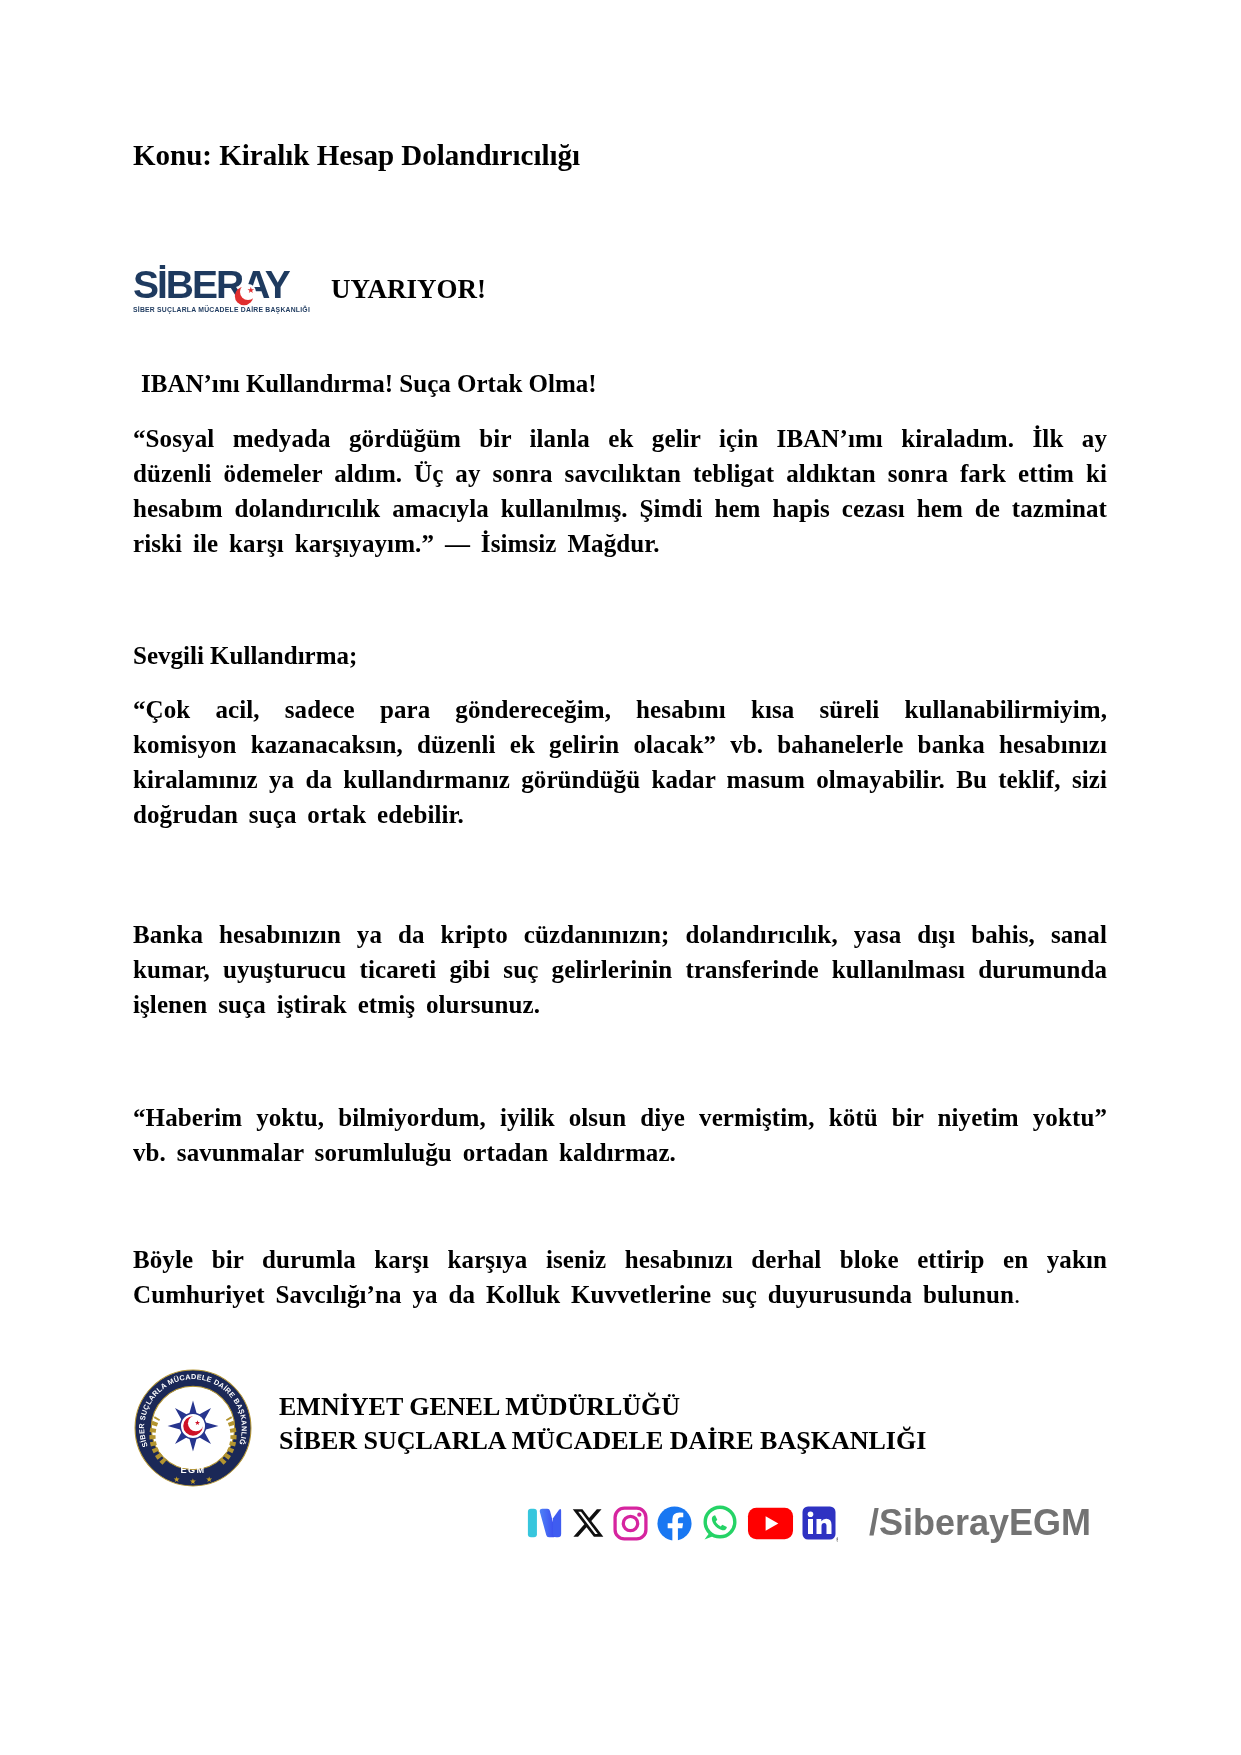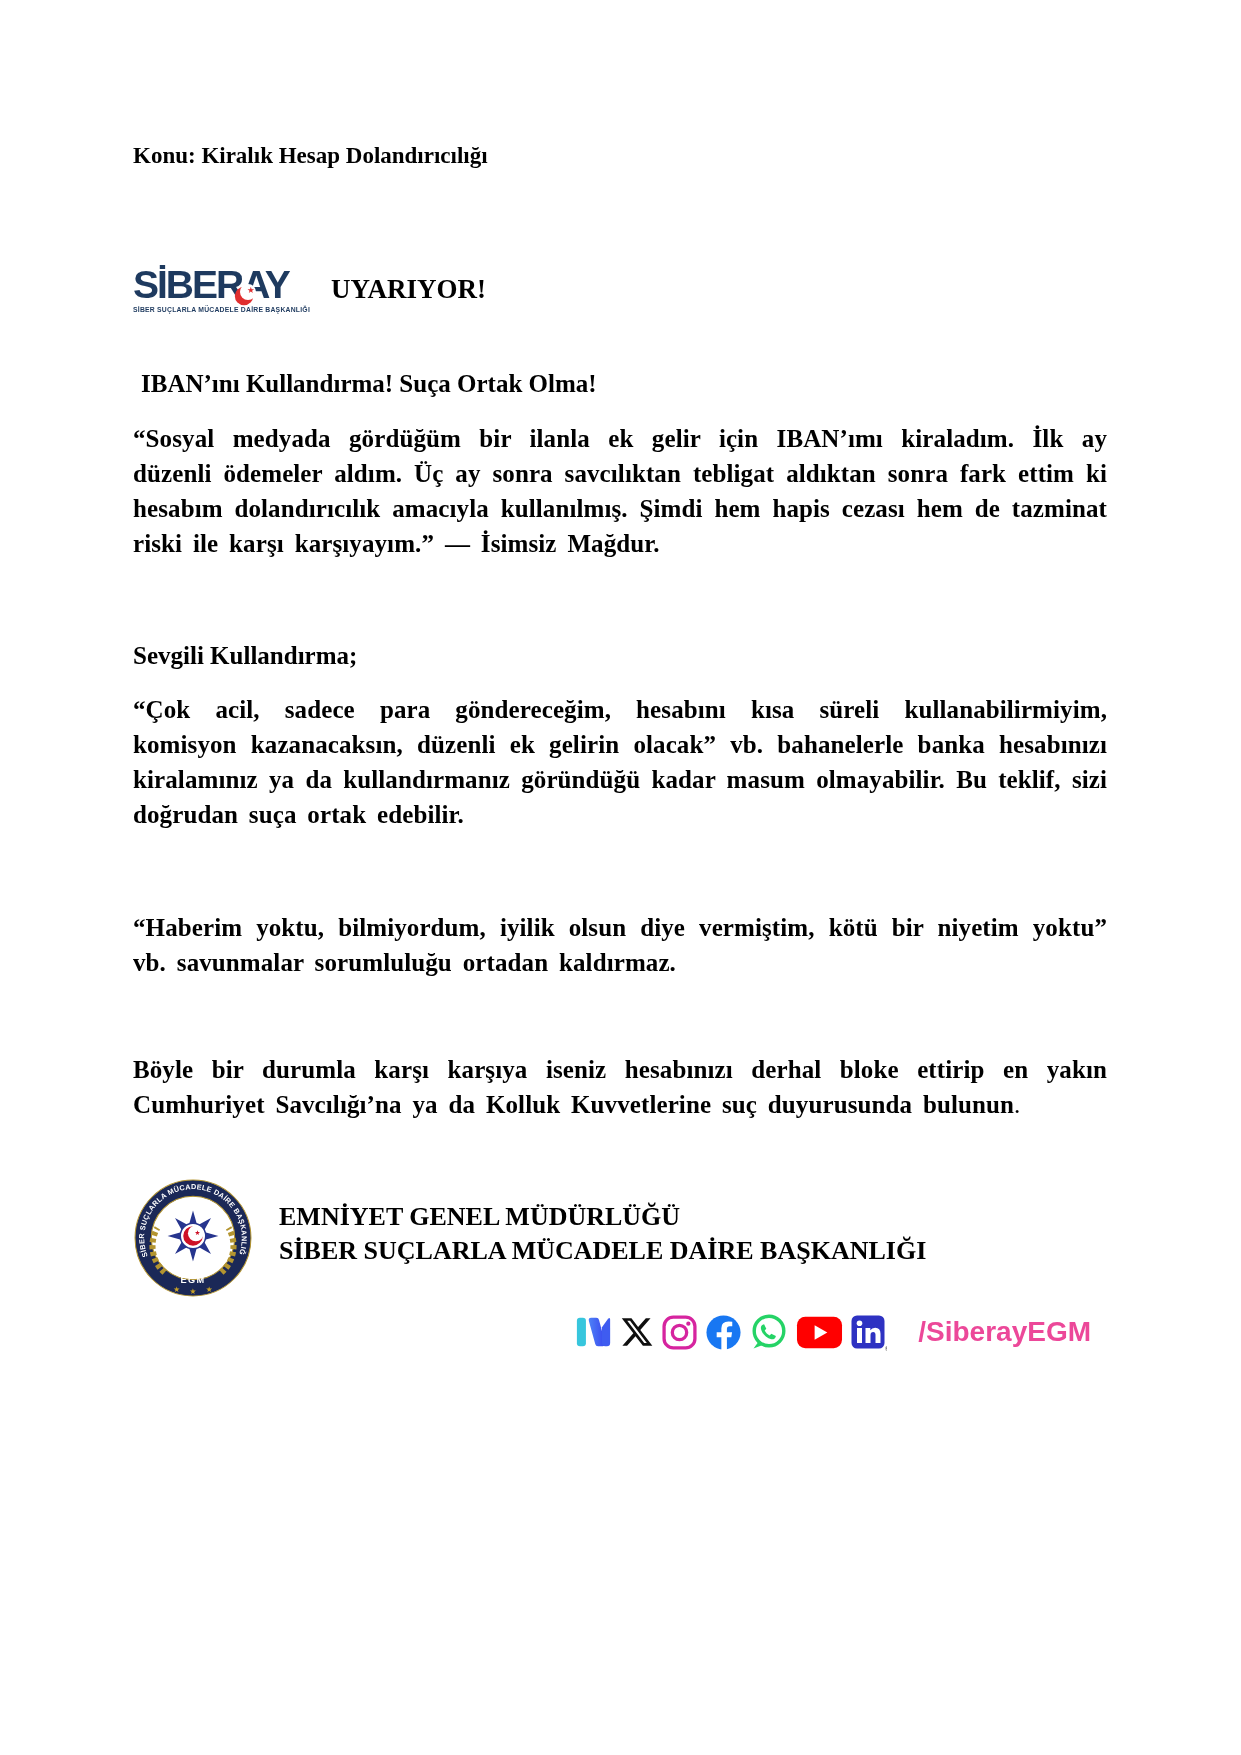--- a/index.html
+++ b/index.html
@@ -7,21 +7,21 @@
     position:relative;
     width:1241px;height:1755px;
     margin:0 auto;
     background:#ffffff;
     font-family:"Liberation Serif",serif;
     font-weight:700;color:#000;
     padding:140px 134px 0 133px;
     box-sizing:border-box;
     overflow:hidden;
   }
-  .subject{font-size:23px;line-height:31px;}
+  .subject{font-size:29px;line-height:31px;}
   
   .logo-row{margin-top:94px;display:flex;align-items:flex-start;gap:38px;}
   .siberay{position:relative;width:160px;flex:none;}
   .siberay-word{
     font-family:"Liberation Sans",sans-serif;font-weight:700;
     font-size:39px;letter-spacing:-2px;line-height:40px;color:#1e3a5f;
     white-space:nowrap;
   }
   .siberay-crescent{position:absolute;left:101px;top:17px;width:24px;height:26px;}
   .siberay-sub{
@@ -47,21 +47,21 @@
   .footer{margin-top:56px;display:flex;gap:26px;align-items:flex-start;}
   .badge{width:120px;height:120px;flex:none;}
   .org{padding-top:22px;font-size:26px;line-height:34px;}
   .social-row{
     margin-top:14px;margin-right:16px;
     display:flex;justify-content:flex-end;align-items:center;gap:7px;
   }
   .social-row svg{display:block;}
   .handle{
     font-family:"Liberation Sans",sans-serif;font-weight:700;
-    font-size:28px;margin-left:24px;color:#ec4899;white-space:nowrap;
+    font-size:36px;margin-left:24px;color:#737373;white-space:nowrap;
   }
 </style>
 </head>
 <body>
 
 <div class="page">
 
   <div class="subject">Konu: Kiralık Hesap Dolandırıcılığı</div>
 
   <div class="logo-row">
@@ -79,20 +79,21 @@
     <div class="warning">UYARIYOR!</div>
   </div>
 
   <div class="heading">IBAN’ını Kullandırma! Suça Ortak Olma!</div>
 
   <p class="para para-quote">“Sosyal medyada gördüğüm bir ilanla ek gelir için IBAN’ımı kiraladım. İlk ay düzenli ödemeler aldım. Üç ay sonra savcılıktan tebligat aldıktan sonra fark ettim ki hesabım dolandırıcılık amacıyla kullanılmış. Şimdi hem hapis cezası hem de tazminat riski ile karşı karşıyayım.” — İsimsiz Mağdur.</p>
 
   <div class="salutation">Sevgili Kullandırma;</div>
 
   <p class="para para-2">“Çok acil, sadece para göndereceğim, hesabını kısa süreli kullanabilirmiyim, komisyon kazanacaksın, düzenli ek gelirin olacak” vb. bahanelerle banka hesabınızı kiralamınız ya da kullandırmanız göründüğü kadar masum olmayabilir. Bu teklif, sizi doğrudan suça ortak edebilir.</p>
+  <p class="para para-3">Banka hesabınızın ya da kripto cüzdanınızın; dolandırıcılık, yasa dışı bahis, sanal kumar, uyuşturucu ticareti gibi suç gelirlerinin transferinde kullanılması durumunda işlenen suça iştirak etmiş olursunuz.</p>
   <p class="para para-4">“Haberim yoktu, bilmiyordum, iyilik olsun diye vermiştim, kötü bir niyetim yoktu” vb. savunmalar sorumluluğu ortadan kaldırmaz.</p>
 
   <p class="para para-5"><span>Böyle bir durumla karşı karşıya iseniz hesabınızı derhal bloke ettirip en yakın Cumhuriyet Savcılığı’na ya da Kolluk Kuvvetlerine suç duyurusunda bulunun</span><span class="plain-period">.</span></p>
 
   <div class="footer">
     <svg class="badge" viewBox="0 0 118 118">
       <circle cx="59" cy="59" r="57" fill="#1b2857" stroke="#b49530" stroke-width="1"></circle>
       <circle cx="59" cy="59" r="41" fill="#ffffff" stroke="#b49530" stroke-width="1"></circle>
       <defs>
         <path id="ringPath" d="M 13.9 75.4 A 48 48 0 1 1 104.1 75.4" fill="none"></path>

